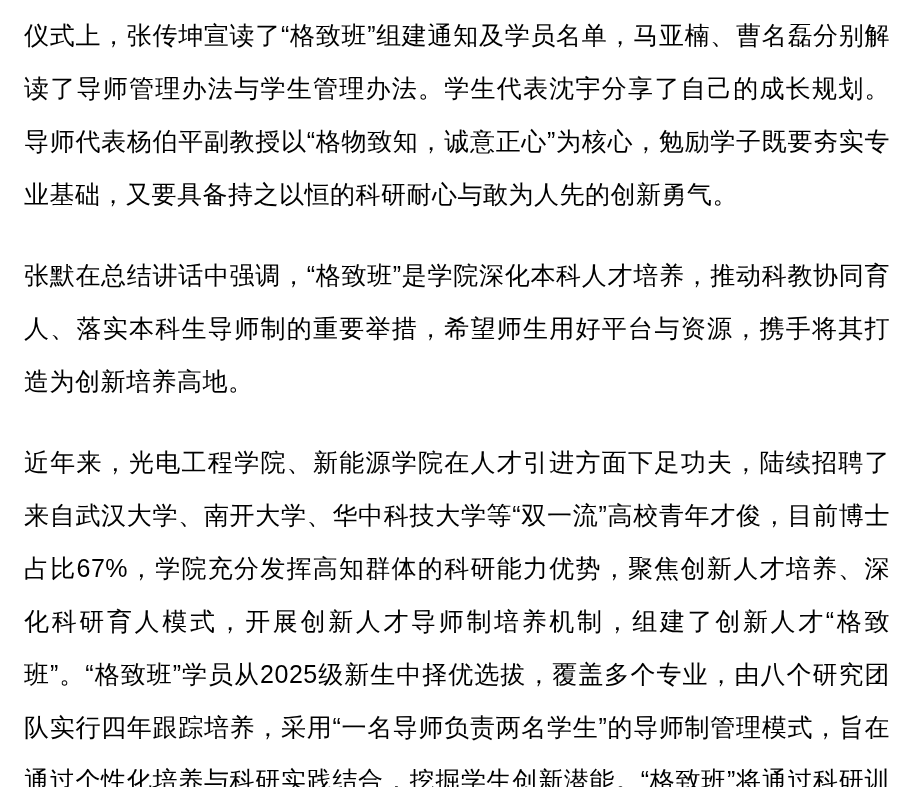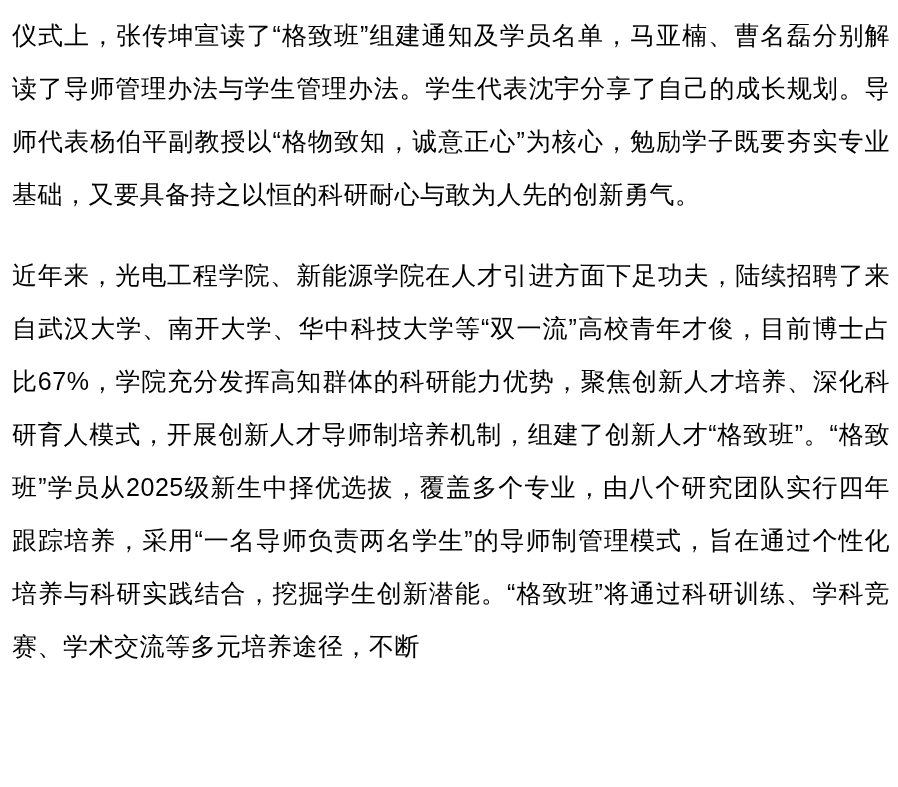--- a/index.html
+++ b/index.html
@@ -17,22 +17,23 @@
     padding: 9px 8px 0 8px;
     font-family: "Liberation Sans", sans-serif;
     color: #000000;
     font-size: 25px;
     line-height: 53px;
     text-align: justify;
     text-justify: inter-ideograph;
     letter-spacing: 0.5px;
   }
   .para {
-    margin: 0 0 28px 4px;
+    margin: 0 0 28px 16px;
   }
 </style>
 </head>
 <body>
 
 <main class="article">
   <p class="para">仪式上，张传坤宣读了“格致班”组建通知及学员名单，马亚楠、曹名磊分别解读了导师管理办法与学生管理办法。学生代表沈宇分享了自己的成长规划。导师代表杨伯平副教授以“格物致知，诚意正心”为核心，勉励学子既要夯实专业基础，又要具备持之以恒的科研耐心与敢为人先的创新勇气。</p>
+  <p class="para">张默在总结讲话中强调，“格致班”是学院深化本科人才培养，推动科教协同育人、落实本科生导师制的重要举措，希望师生用好平台与资源，携手将其打造为创新培养高地。</p>
   <p class="para">近年来，光电工程学院、新能源学院在人才引进方面下足功夫，陆续招聘了来自武汉大学、南开大学、华中科技大学等“双一流”高校青年才俊，目前博士占比67%，学院充分发挥高知群体的科研能力优势，聚焦创新人才培养、深化科研育人模式，开展创新人才导师制培养机制，组建了创新人才“格致班”。“格致班”学员从2025级新生中择优选拔，覆盖多个专业，由八个研究团队实行四年跟踪培养，采用“一名导师负责两名学生”的导师制管理模式，旨在通过个性化培养与科研实践结合，挖掘学生创新潜能。“格致班”将通过科研训练、学科竞赛、学术交流等多元培养途径，不断</p>
 </main>
 
 </body></html>

